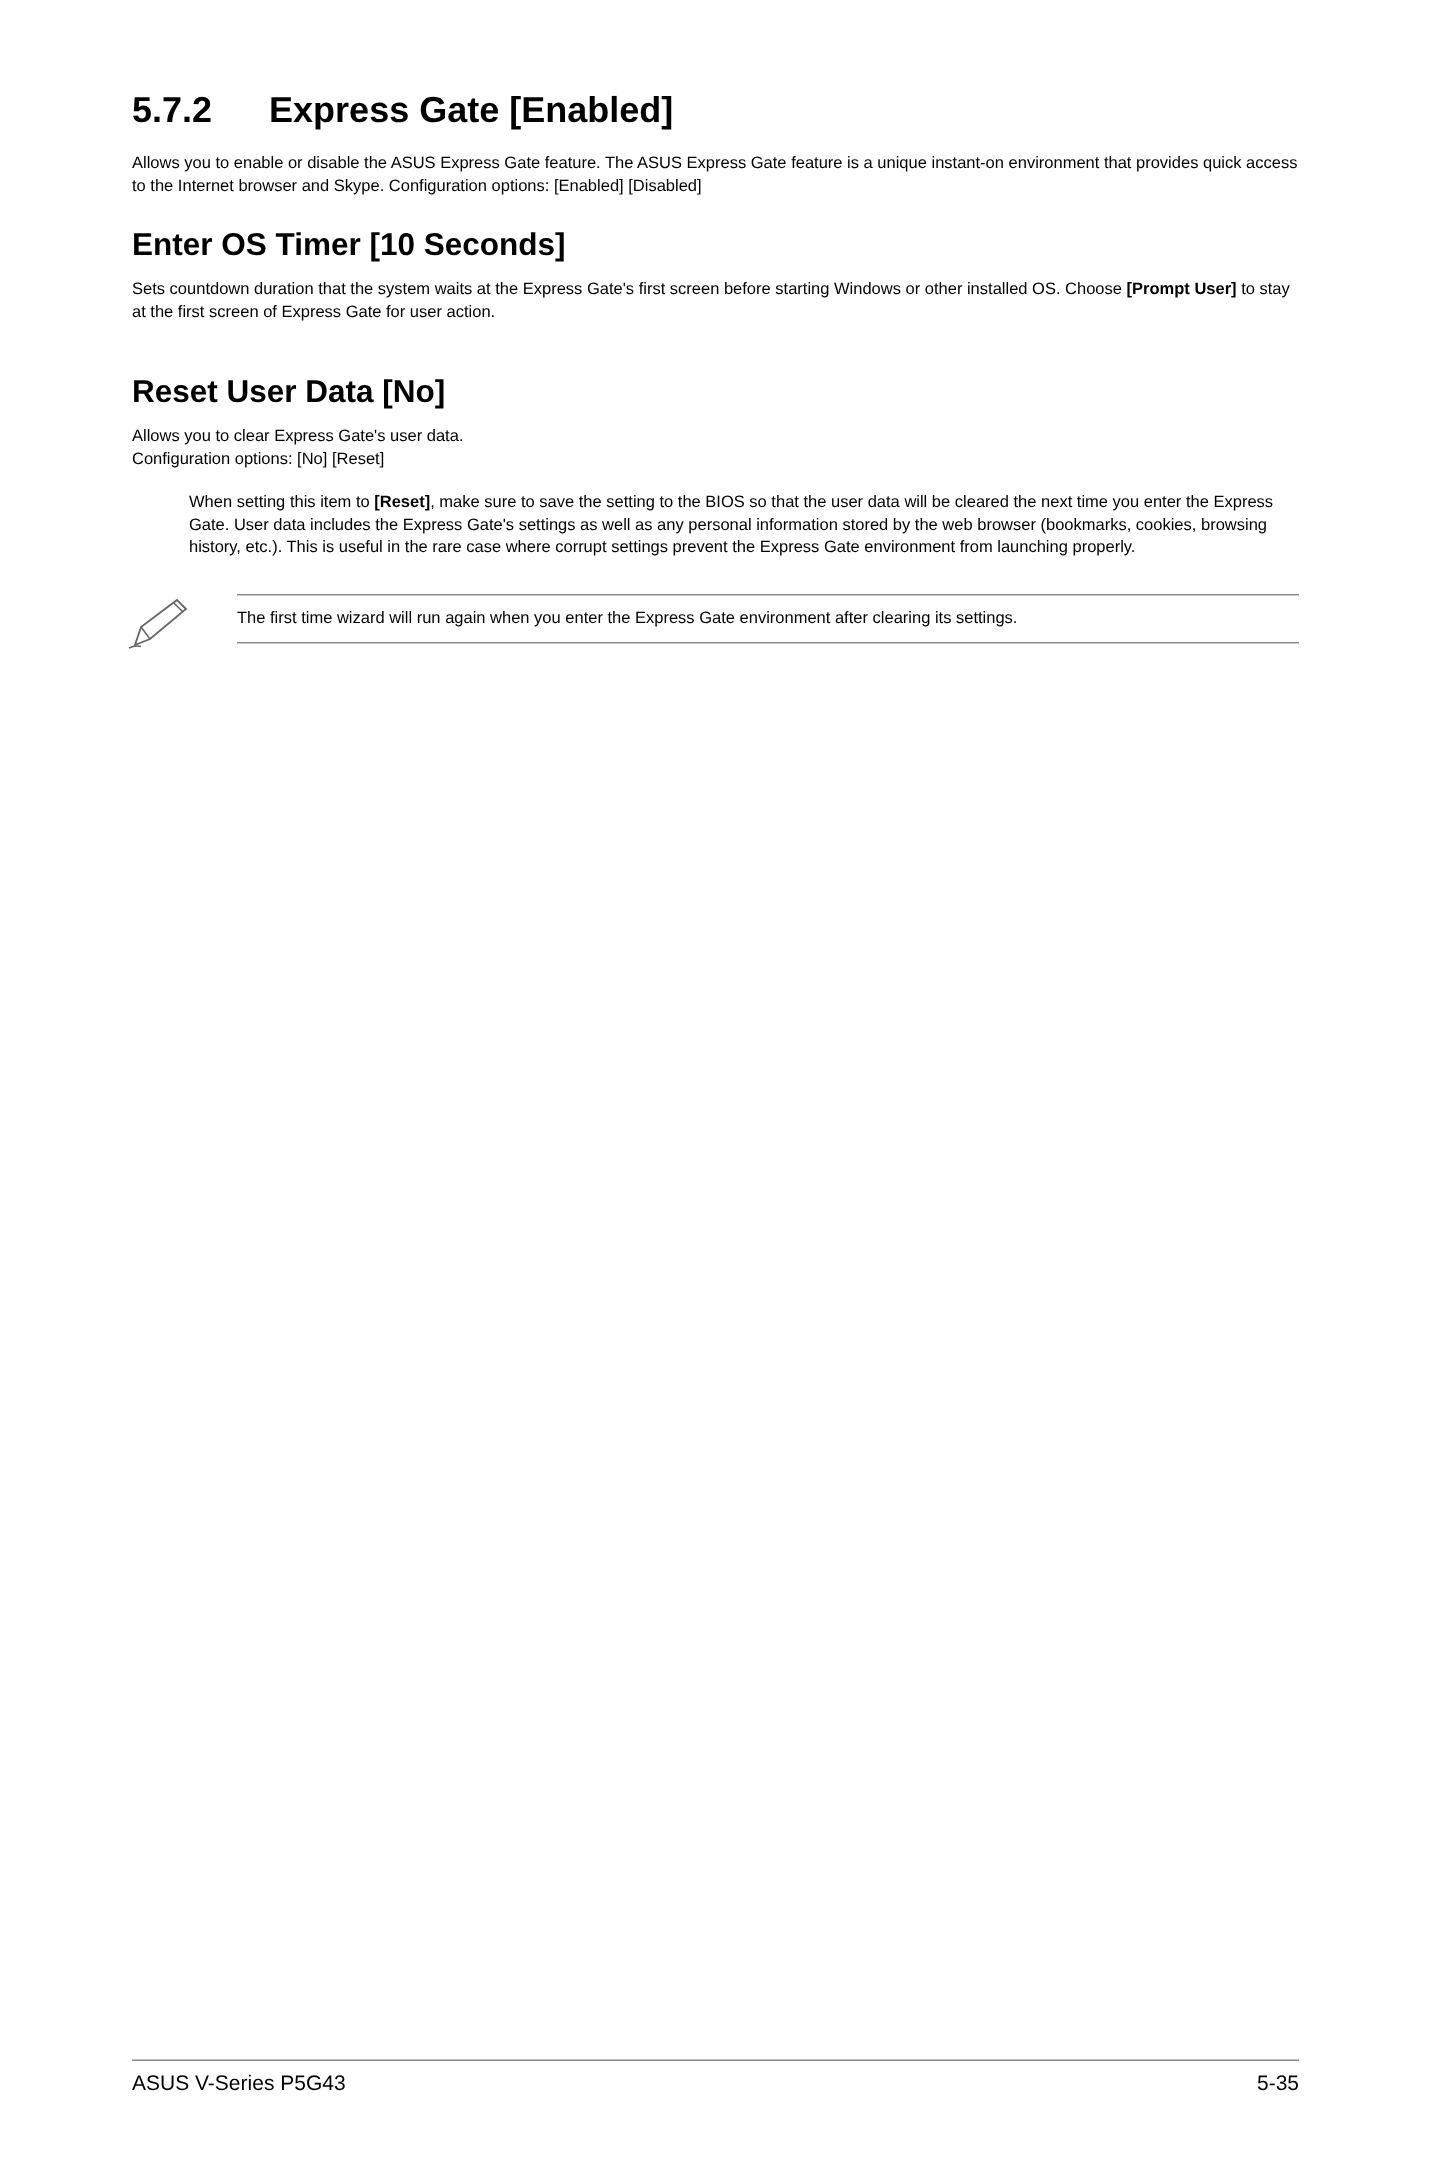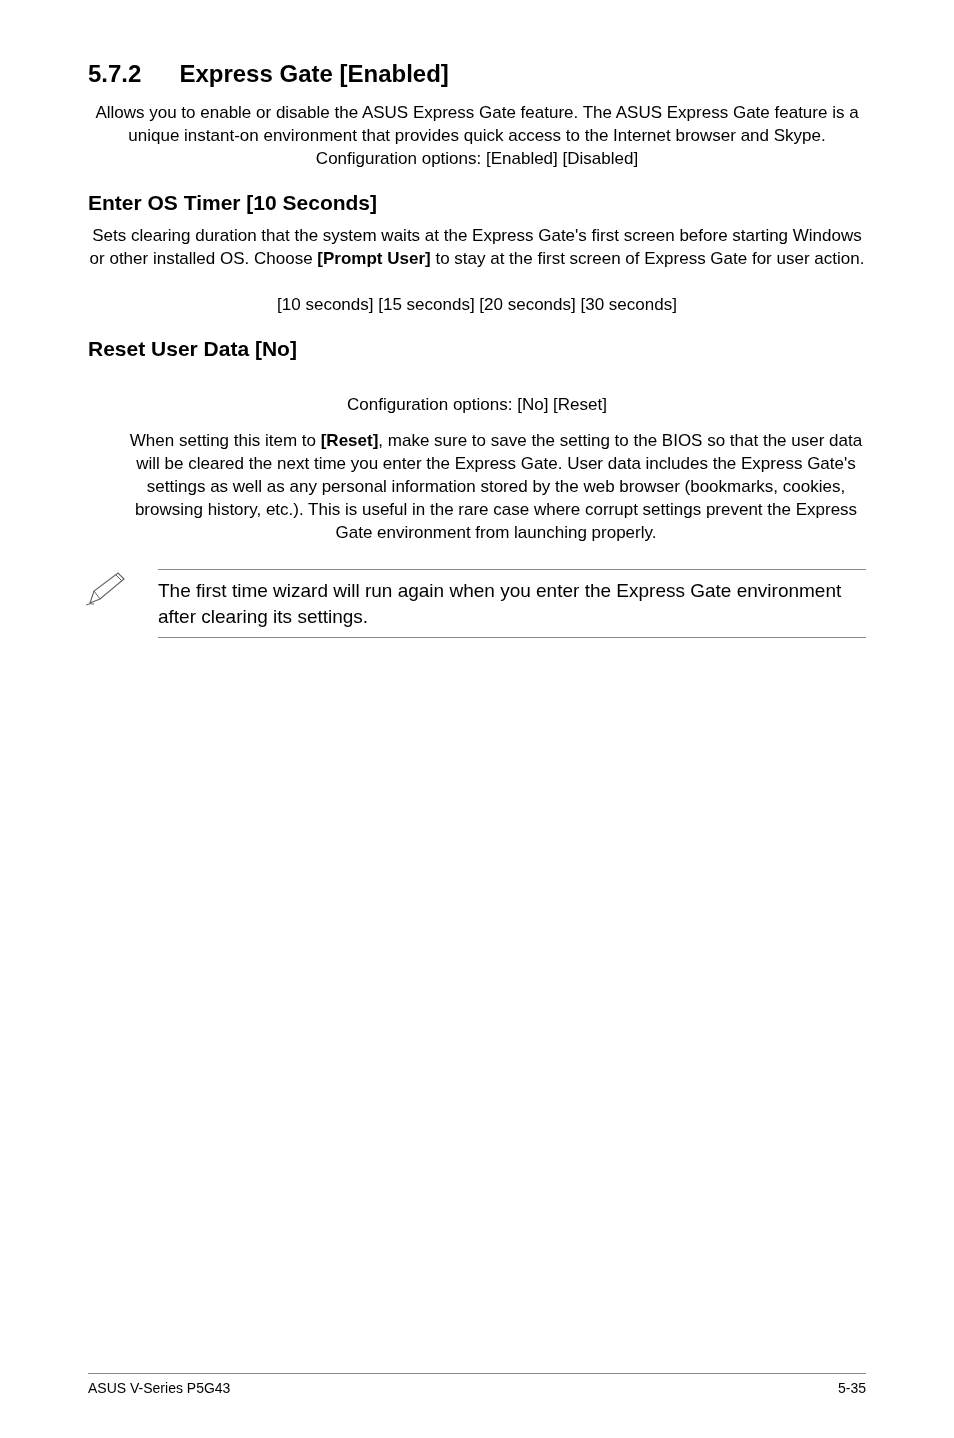--- a/index.html
+++ b/index.html
@@ -19,24 +19,23 @@
   .section-title {
     font-size: 24px;
     font-weight: bold;
     margin-bottom: 14px;
   }
   .section-num {
     display: inline-block;
     margin-right: 38px;
   }
   .body-text {
-    font-size: 17px;
+    font-size: 11px;
     line-height: 1.35;
     margin-bottom: 20px;
-    text-align: center;
   }
   .sub-heading {
     font-size: 21px;
     font-weight: bold;
     margin-top: 8px;
     margin-bottom: 10px;
   }
   .bold-inline {
     font-weight: bold;
     margin-top: 45px;
@@ -59,21 +58,21 @@
   .note-icon svg {
     width: 46px;
     height: 40px;
   }
   .note-content {
     flex: 1;
     border-top: 1px solid #888;
     border-bottom: 1px solid #888;
     padding-top: 8px;
     padding-bottom: 8px;
-    font-size: 19px;
+    font-size: 11px;
     line-height: 1.35;
   }
   .footer {
     position: absolute;
     bottom: 42px;
     left: 88px;
     right: 88px;
     border-top: 1px solid #888;
     padding-top: 6px;
     display: flex;
@@ -86,29 +85,28 @@
 
 <h2 class="section-title">
   <span class="section-num">5.7.2</span><span>Express Gate [Enabled]</span>
 </h2>
 
 <p class="body-text">Allows you to enable or disable the ASUS Express Gate feature. The ASUS Express Gate feature is a unique instant-on environment that provides quick access to the Internet browser and Skype. Configuration options: [Enabled] [Disabled]</p>
 
 <h3 class="sub-heading">Enter OS Timer [10 Seconds]</h3>
 
 <p class="body-text">
-  <span>Sets clearing duration that the system waits at the Express Gate's first screen before starting Windows or other installed OS. Choose </span><span class="bold-inline">[Prompt User]</span><span> to stay at the first screen of Express Gate for user action.</span><br>
+  <span>Sets countdown duration that the system waits at the Express Gate's first screen before starting Windows or other installed OS. Choose </span><span class="bold-inline">[Prompt User]</span><span> to stay at the first screen of Express Gate for user action.</span><br>
   <br>
-  <span>[10 seconds] [15 seconds] [20 seconds] [30 seconds]</span>
 </p>
 
 <h3 class="sub-heading">Reset User Data [No]</h3>
 
 <p class="body-text" style="margin-bottom:14px;">
-  <br>
+  <span>Allows you to clear Express Gate's user data.</span><br>
   <span>Configuration options: [No] [Reset]</span>
 </p>
 
 <p class="body-text indented-block">
   <span>When setting this item to </span><span class="bold-inline">[Reset]</span><span>, make sure to save the setting to the BIOS so that the user data will be cleared the next time you enter the Express Gate. User data includes the Express Gate's settings as well as any personal information stored by the web browser (bookmarks, cookies, browsing history, etc.). This is useful in the rare case where corrupt settings prevent the Express Gate environment from launching properly.</span>
 </p>
 
 <div class="note-box">
   <div class="note-icon">
     <svg viewBox="0 0 46 40">

